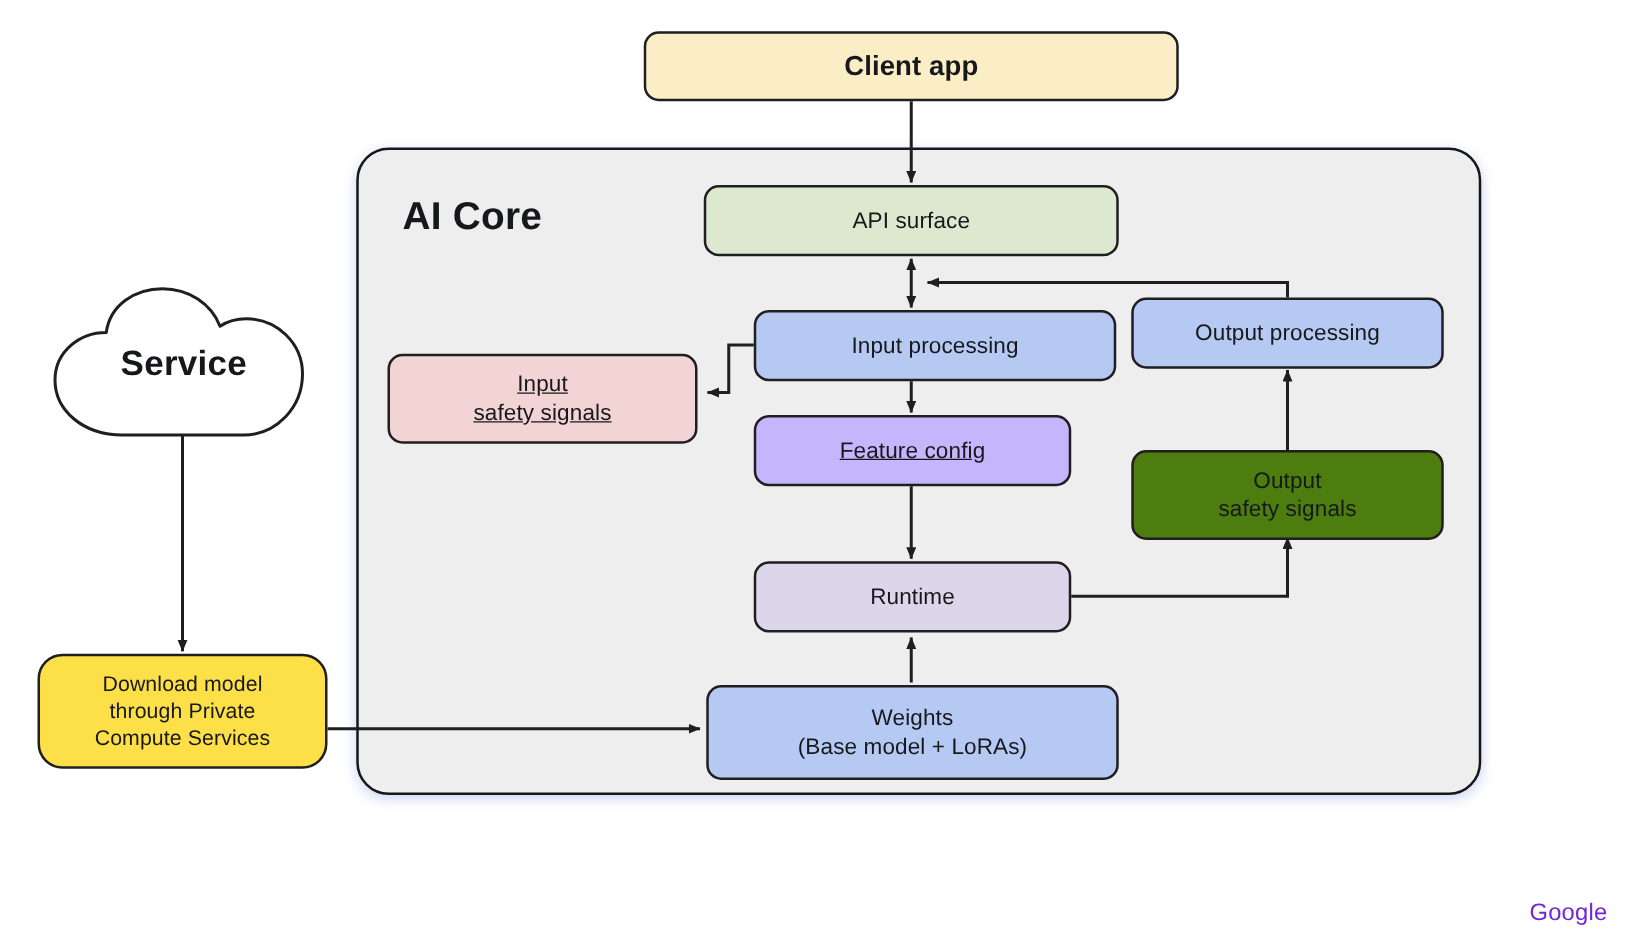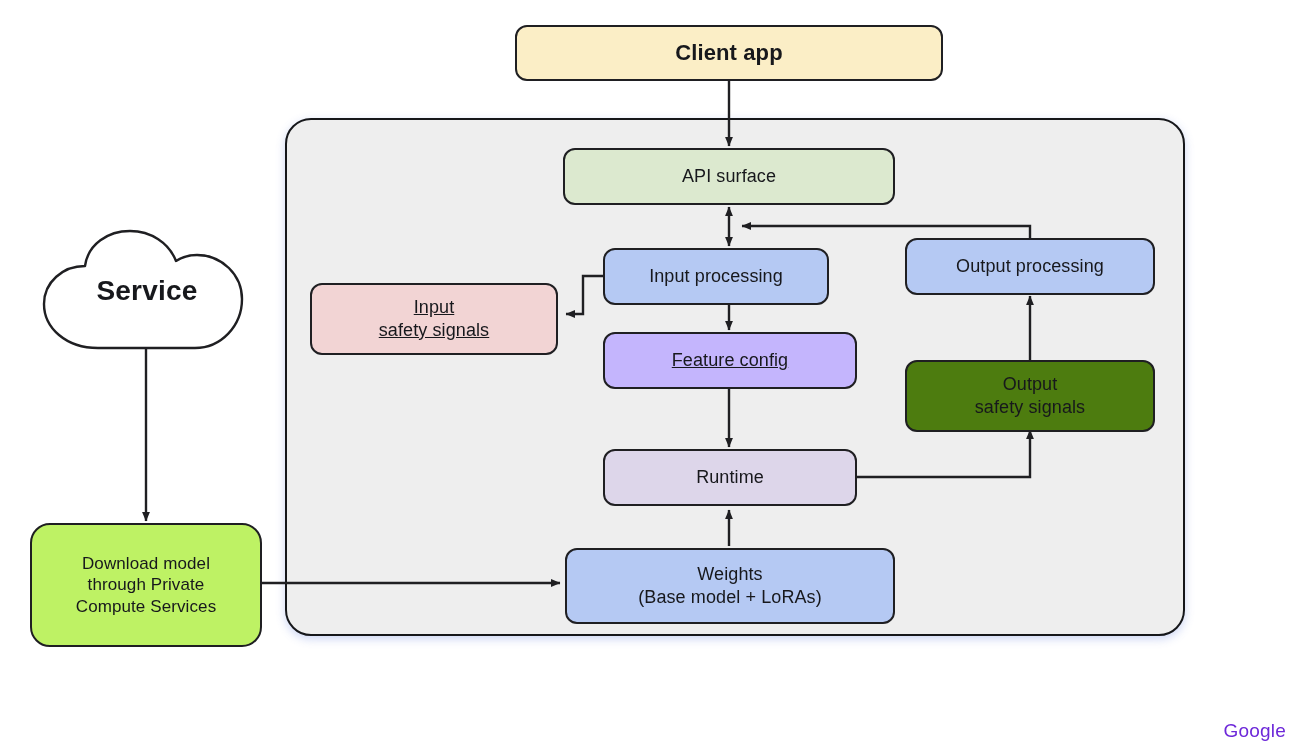--- a/index.html
+++ b/index.html
@@ -96,20 +96,21 @@
     letter-spacing: .2px;
     z-index: 5;
   }
 </style>
 </head>
 <body>
 
 <div id="canvas">
 
   <div class="group-box" style="left:285px; top:118px; width:900px; height:518px;"></div>
+  <div class="group-title" style="left:322px; top:155px;">AI Core</div>
 
   <svg id="wires" viewBox="0 0 1304 756" width="1304" height="756">
     <defs>
       <marker id="ah" markerWidth="11" markerHeight="11" refX="9.2" refY="4" orient="auto" markerUnits="userSpaceOnUse">
         <path d="M0,0 L9.6,4 L0,8 z" fill="#1f1f22"></path>
       </marker>
       <marker id="ah-start" markerWidth="11" markerHeight="11" refX="9.2" refY="4" orient="auto-start-reverse" markerUnits="userSpaceOnUse">
         <path d="M0,0 L9.6,4 L0,8 z" fill="#1f1f22"></path>
       </marker>
     </defs>
@@ -151,21 +152,21 @@
              Z" fill="#ffffff" stroke="#1f1f22" stroke-width="2.4" stroke-linejoin="round"></path>
   </svg>
   <div class="cloud-label" style="left:36px; top:275px; width:222px;">Service</div>
 
   <div class="node" style="left:515px; top:25px; width:428px; height:56px;
               background:#fbeec6; font-size:22px; font-weight:700;">Client app</div>
 
   <div class="node" style="left:563px; top:148px; width:332px; height:57px;
               background:#dce9cf;">API surface</div>
 
-  <div class="node" style="left:603px; top:248px; width:226px; height:57px;
+  <div class="node" style="left:603px; top:248px; width:290px; height:57px;
               background:#b5c9f3;">Input processing</div>
 
   <div class="node" style="left:310px; top:283px; width:248px; height:72px;
               background:#f2d4d4;text-decoration:underline;">Input
 safety signals</div>
 
   <div class="node" style="left:603px; top:332px; width:254px; height:57px;
               background:#c4b5fd;text-decoration:underline;">Feature config</div>
 
   <div class="node" style="left:603px; top:449px; width:254px; height:57px;
@@ -175,20 +176,20 @@
               background:#b5c9f3;">Weights
 (Base model + LoRAs)</div>
 
   <div class="node" style="left:905px; top:238px; width:250px; height:57px;
               background:#b5c9f3;">Output processing</div>
 
   <div class="node" style="left:905px; top:360px; width:250px; height:72px;
               background:#4d7c0f;">Output
 safety signals</div>
 
-  <div class="node" style="left:30px; top:523px; width:232px; height:124px;
-              background:#bef264; border-radius:20px; font-size:17px;">Download model
+  <div class="node" style="left:30px; top:523px; width:232px; height:92px;
+              background:#fde047; border-radius:20px; font-size:17px;">Download model
 through Private
 Compute Services</div>
 
   <div class="watermark">Google</div>
 
 </div>
 
 </body></html>

